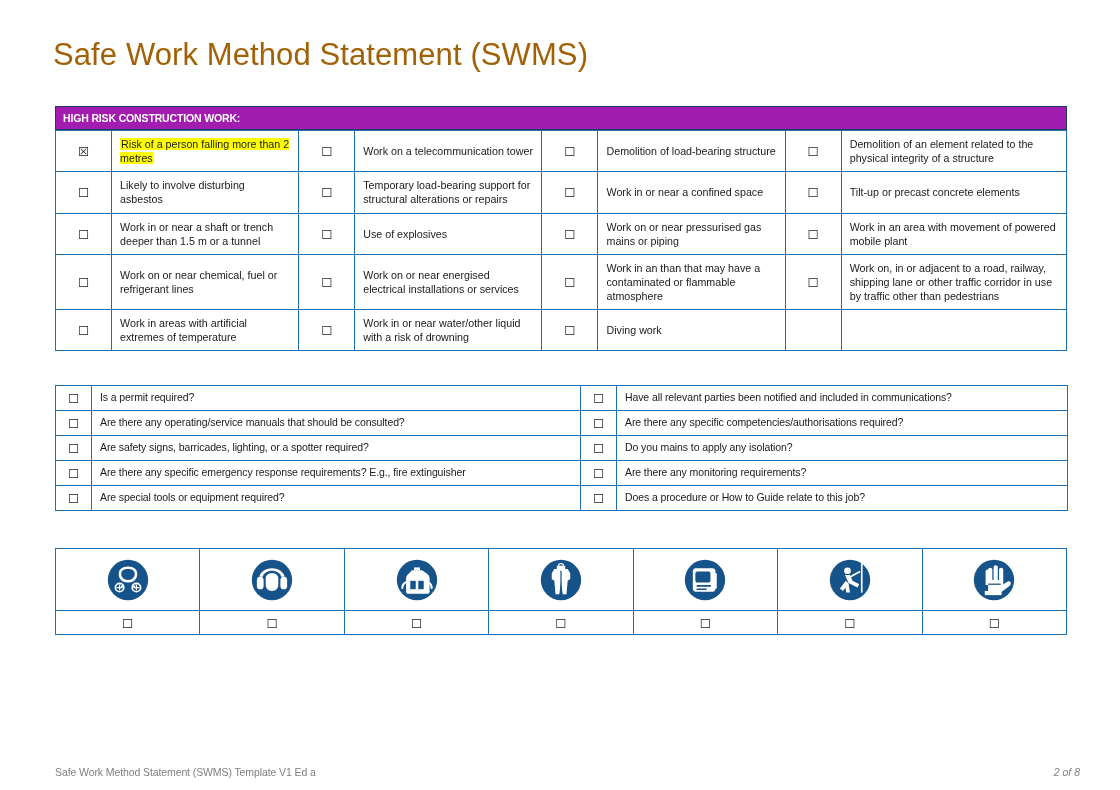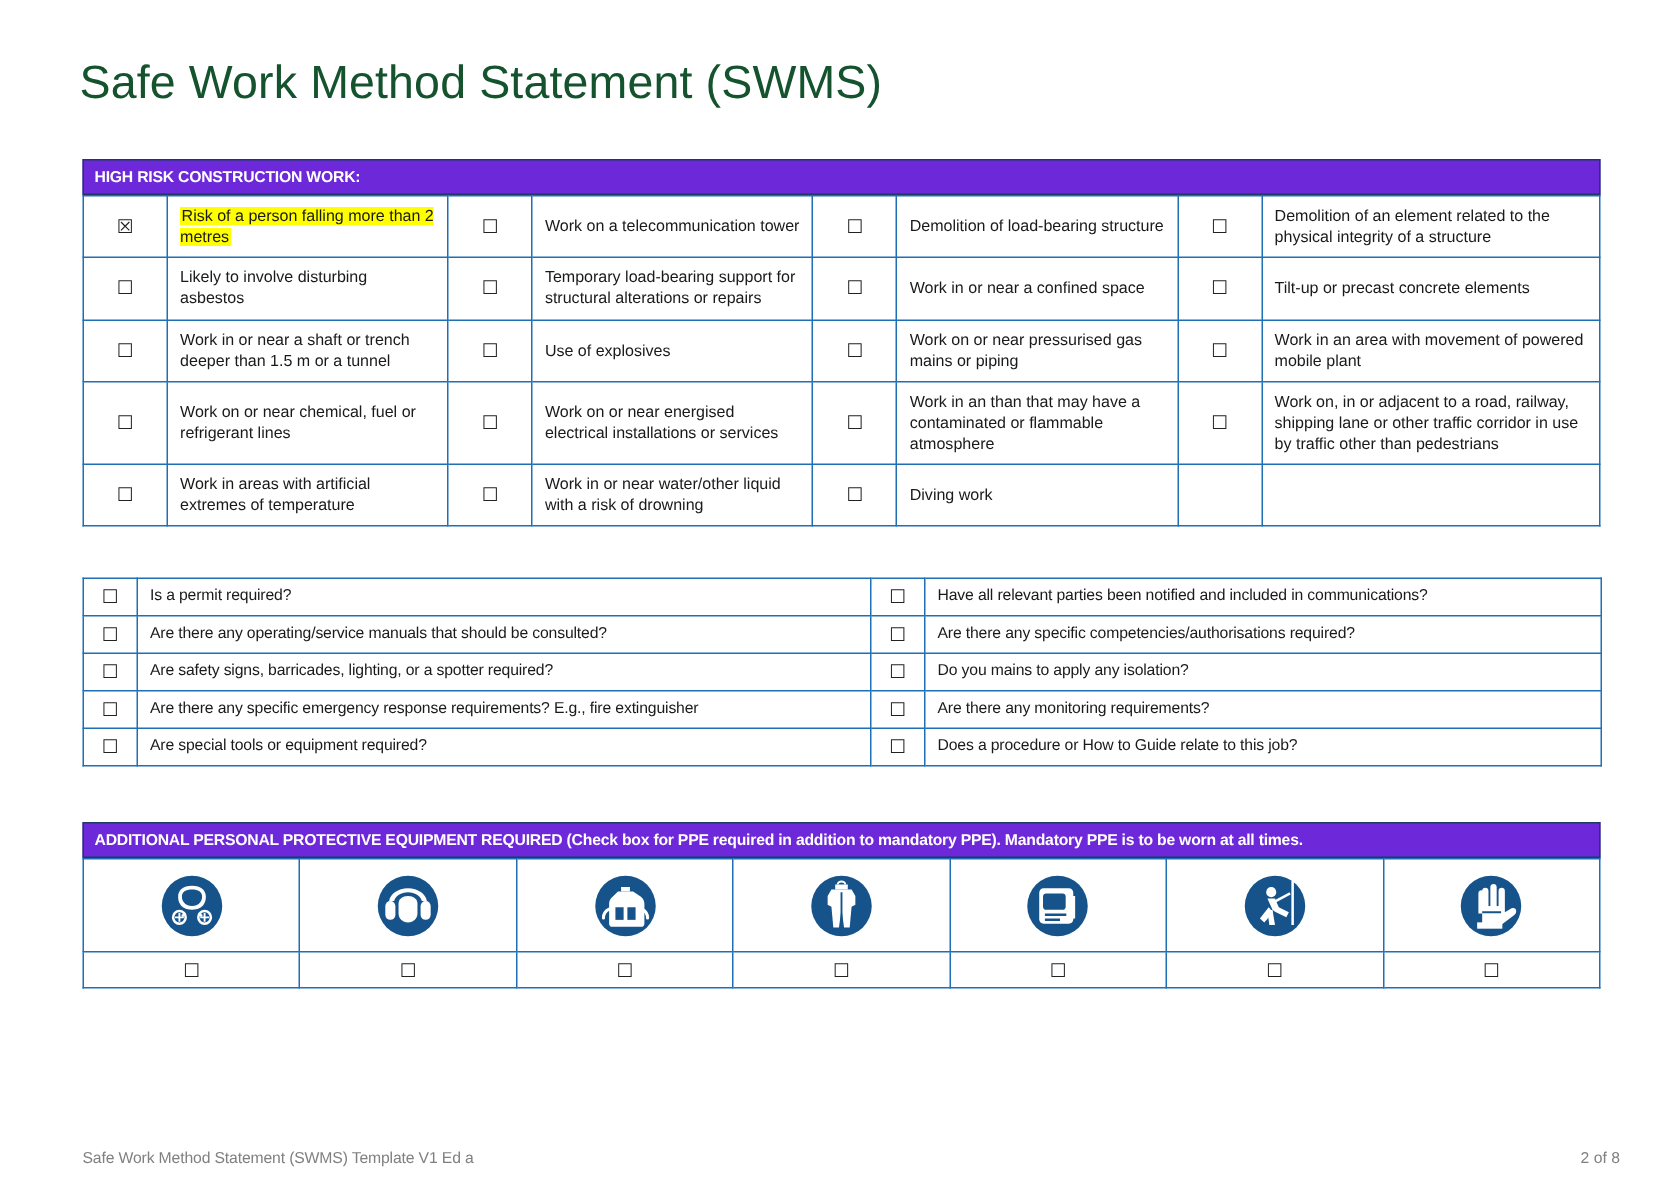--- a/index.html
+++ b/index.html
@@ -10,28 +10,28 @@
     font-family:"Liberation Sans", sans-serif;
     color:#1a1a1a;
     position:relative;
     overflow:hidden;
   }
 
   .page { position:absolute; left:0; top:0; width:1120px; height:790px; }
 
   .doc-title {
     position:absolute; left:53px; top:37px;
-    font-size:31px; font-weight:400; color:#14532d;
+    font-size:31px; font-weight:400; color:#a16207;
     letter-spacing:0.1px; white-space:nowrap;
   }
 
   
   .block { position:absolute; }
   .bar {
-    background:#6d28d9; color:#ffffff;
+    background:#a21caf; color:#ffffff;
     font-size:10.5px; font-weight:bold;
     letter-spacing:-0.15px;
     padding:5px 7px 5px 7px;
     border:1px solid #1f3864;
     line-height:1.15;
   }
   table.grid { border-collapse:collapse; width:100%; table-layout:fixed; }
   table.grid td { border:1px solid #1f6fb5; vertical-align:middle; }
 
   
@@ -53,21 +53,21 @@
   .ppe td.cb { height:24px; text-align:center; padding:0; }
   .ppe-icon { display:inline-block; width:42px; height:42px; vertical-align:middle; }
 
   
   .footer-left {
     position:absolute; left:55px; top:766px;
     font-size:10.5px; color:#808080; letter-spacing:-0.1px;
   }
   .footer-right {
     position:absolute; right:40px; top:766px;
-    font-size:10.5px; color:#808080; text-align:right;
+    font-size:10.5px; color:#808080; text-align:right;font-style:italic;
   }
 </style>
 </head>
 <body>
 
 <div class="page">
 
   <div class="doc-title">Safe Work Method Statement (SWMS)</div>
 
   <div class="block hrcw">
@@ -175,21 +175,20 @@
             <td class="cb"><span class="chk">☐</span></td>
             <td class="tx">Are special tools or equipment required?</td>
             <td class="cb"><span class="chk">☐</span></td>
             <td class="tx">Does a procedure or How to Guide relate to this job?</td>
           </tr>
         </tbody>
     </table>
   </div>
 
   <div class="block ppe">
-    <div class="bar">ADDITIONAL PERSONAL PROTECTIVE EQUIPMENT REQUIRED (Check box for PPE required in addition to mandatory PPE). Mandatory PPE is to be worn at all times.</div>
     <table class="grid">
       <tbody>
         <tr id="ppe-icon-row">
             <td class="ic" style="width: 14.2857%;"><svg class="ppe-icon" viewBox="0 0 100 100" xmlns="http://www.w3.org/2000/svg">
                 <circle cx="50" cy="50" r="48" fill="#16538A"></circle>
                 <path fill="#fff" d="M50 18c-14 0-22 7-22 17 0 5 1 9 3 12 3 5 9 9 19 9s16-4 19-9c2-3 3-7 3-12 0-10-8-17-22-17zm0 6c10 0 16 4 16 11 0 4-1 7-3 9-3 4-7 6-13 6s-10-2-13-6c-2-2-3-5-3-9 0-7 6-11 16-11z"></path>
                 <circle cx="30" cy="68" r="10" fill="none" stroke="#fff" stroke-width="4"></circle>
                 <circle cx="70" cy="68" r="10" fill="none" stroke="#fff" stroke-width="4"></circle>
                 <path d="M30 61v14M23 68h14M70 61v14M63 68h14" stroke="#fff" stroke-width="3"></path>
                 <path d="M40 62l-6 4M60 62l6 4" stroke="#fff" stroke-width="4"></path>

